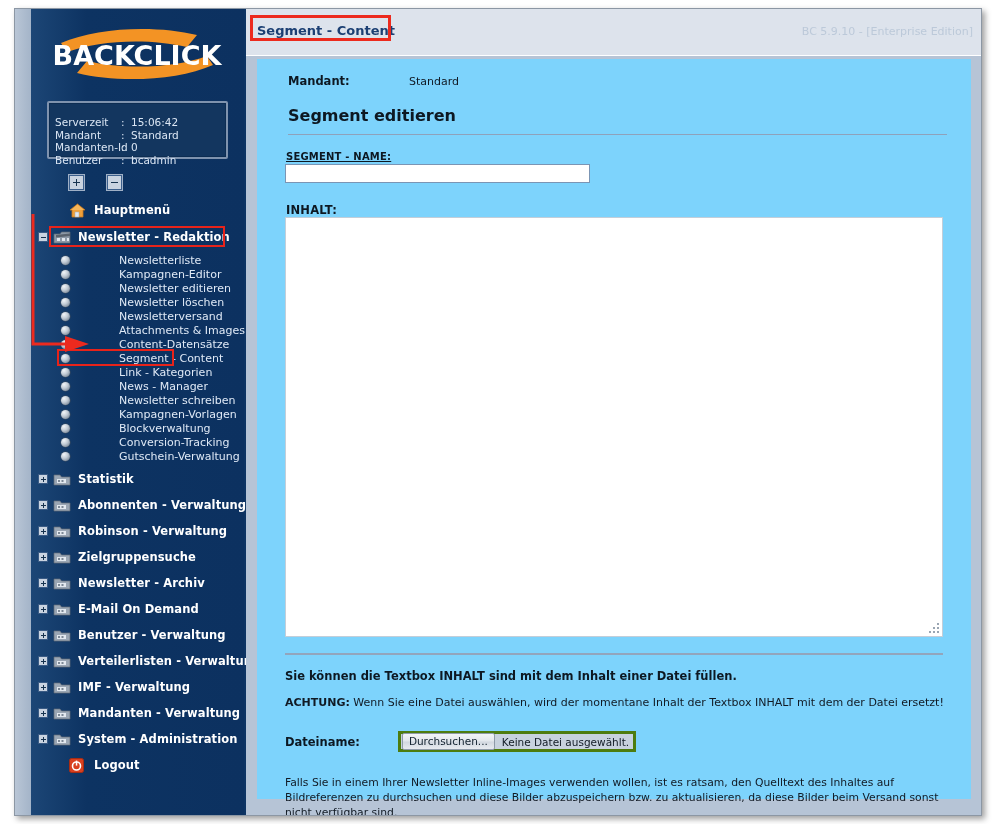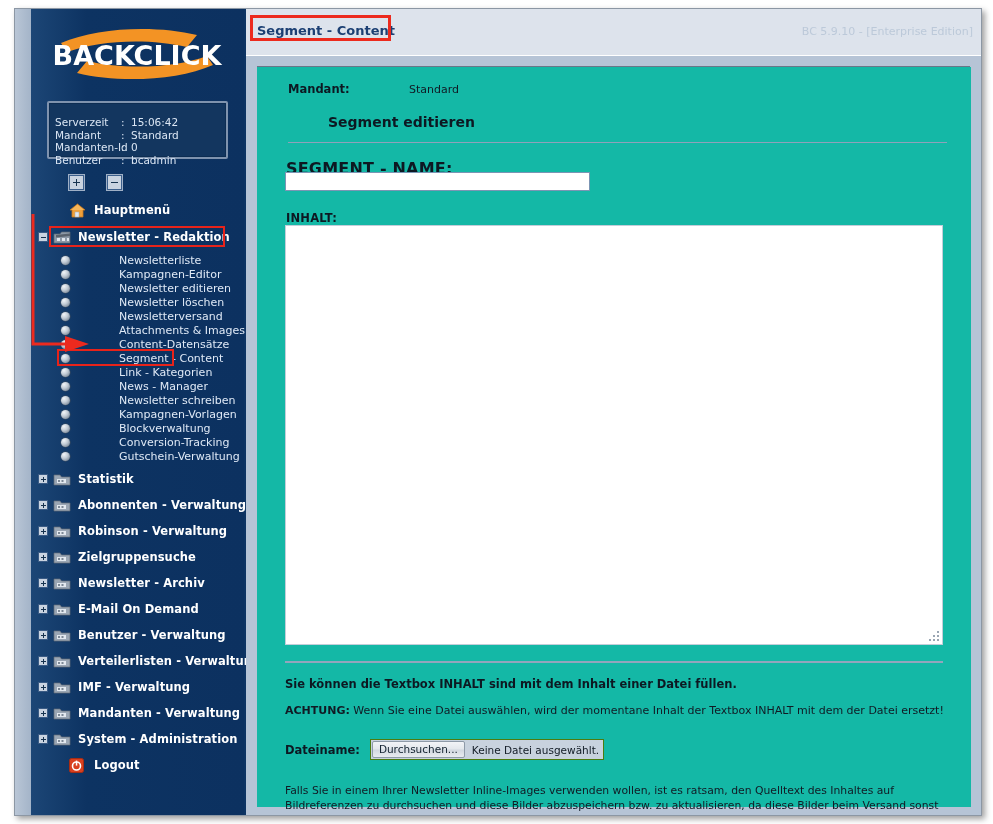--- a/index.html
+++ b/index.html
@@ -178,46 +178,47 @@
     position: absolute; right: 8px; top: 16px;
     font-size: 11px; color: #bcc9d9;
     white-space: nowrap;
   }
   .head-rule {
     position: absolute; left: 11px; top: 57px;
     width: 713px; height: 1px; background: #6a7688;
   }
 
   .content {
-    position: absolute; left: 11px; top: 58px;
+    position: absolute; left: 11px; top: 50px;
     width: 714px; height: 740px;
-    background: #14b8a6;
+    background: #7dd3fc;
   }
 
   .field-mandant {
     position: absolute; left: 31px; top: 15px;
     font-size: 11.5px; font-weight: bold; color: #0d1822;
   }
   .value-mandant {
     position: absolute; left: 152px; top: 16px;
     font-size: 11px; color: #111a24;
   }
   .sec-title {
     position: absolute; left: 31px; top: 47px;
-    font-size: 14px; font-weight: bold; color: #0d1822; margin-left: 40px;
+    font-size: 16px; font-weight: bold; color: #0d1822;
   }
   .sec-rule {
     position: absolute; left: 31px; top: 75px;
     width: 659px; height: 1px; background: #8fa1ba;
   }
 
   .lbl-segment {
     position: absolute; left: 29px; top: 92px;
-    font-size: 16px; font-weight: bold; color: #0d1822;
+    font-size: 10px; font-weight: bold; color: #0d1822;
     letter-spacing: .2px;
+    text-decoration: underline;
   }
   .inp-segment {
     position: absolute; left: 28px; top: 105px;
     width: 305px; height: 19px;
     background: #ffffff;
     border: 1px solid #7b95b4;
     font-family: "DejaVu Sans", "Liberation Sans", sans-serif;
     font-size: 11px;
     padding: 0 3px;
     color: #000;
@@ -269,24 +270,25 @@
   .file-row {
     position: absolute; left: 28px; top: 672px;
     display: flex; align-items: center;
   }
   .file-lbl {
     font-size: 11.5px; font-weight: bold; color: #0d1822;
     margin-right: 10px;
   }
   .file-ctl {
     display: inline-flex; align-items: center;
-    border: 1px solid #4d7c0f;
+    border: 3px solid #4d7c0f;
     background: #c8d2de;
     height: 21px;
     padding: 0 4px 0 1px;
+    margin-left: 28px;
   }
   .file-btn {
     height: 17px;
     min-width: 92px;
     background: linear-gradient(to bottom, #f2f4f7 0%, #e3e7ec 48%, #d2d8e0 52%, #e8ebf0 100%);
     border: 1px solid #8e9aa8;
     border-radius: 2px;
     font-family: "DejaVu Sans", "Liberation Sans", sans-serif;
     font-size: 10.5px;
     color: #11202e;

